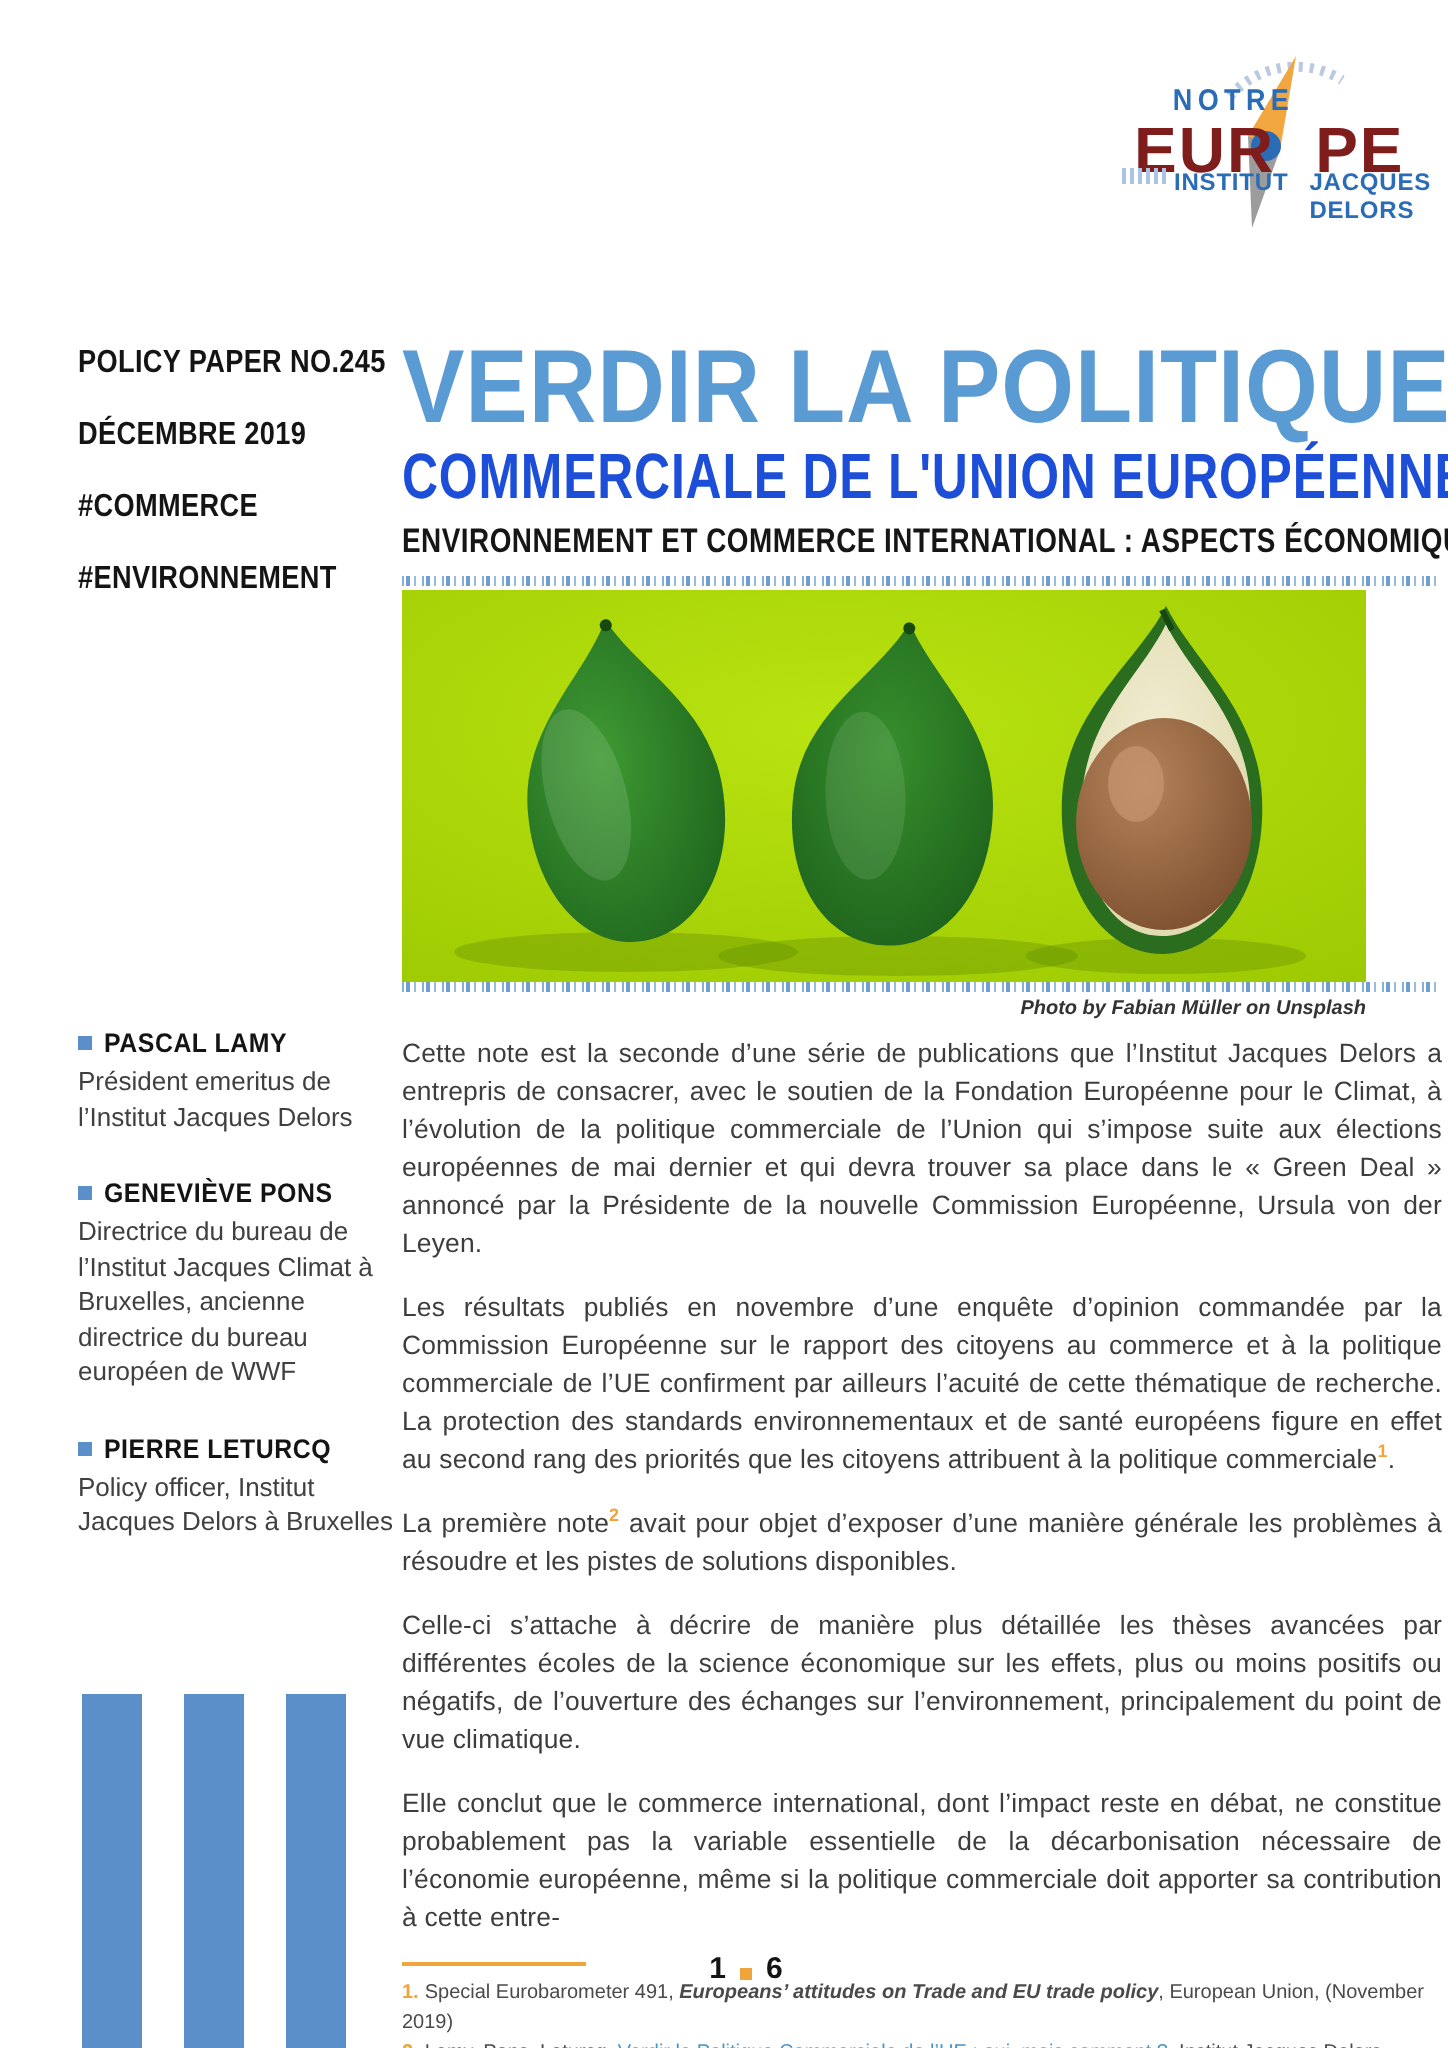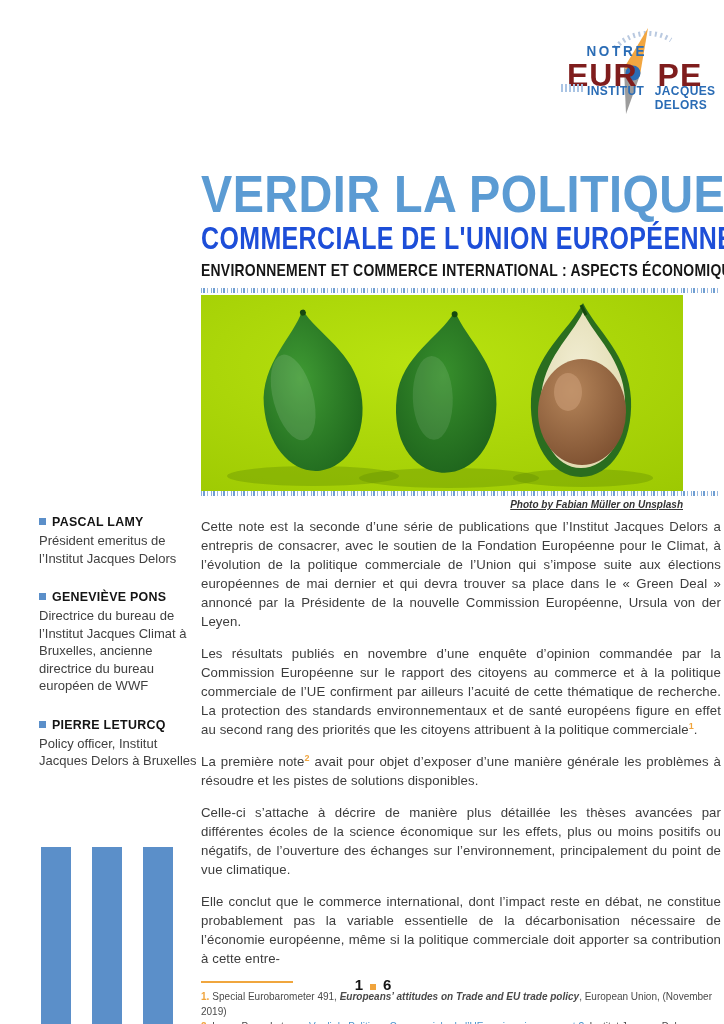--- a/index.html
+++ b/index.html
@@ -49,21 +49,21 @@
   .title2 .cond { transform:scaleX(.78); }
   .subtitle { font-size:17px; font-weight:bold; color:#161616; line-height:26px; margin-top:2px; letter-spacing:.3px; }
   .subtitle .cond { transform:scaleX(.82); }
 
   .dotline { height:5px; width:520px;
     background:repeating-linear-gradient(90deg,#87aedb 0 1px,transparent 1px 2px,#6f9ed2 2px 4px,transparent 4px 6px,#9cb9de 6px 7px,transparent 7px 10px); }
   .dl1 { margin-top:4px; } .dl2 { }
 
   .photo { width:482px; height:196px; margin-top:2px; display:block; }
   .credit { font-size:10px; font-weight:bold; font-style:italic; color:#333333;
-    text-align:right; padding-right:38px; margin-top:3px;text-decoration:underline; }
+    text-align:right; padding-right:38px; margin-top:3px; }
 
   .paras { margin-top:7px; }
   .paras p { font-size:13.2px; color:#3d3d3d; line-height:19px; text-align:justify;
     margin-bottom:13px; letter-spacing:.1px; }
   sup.fnref { color:#f0a43c; font-weight:bold; font-size:9px; line-height:0; }
 
   .fnrule { width:92px; height:2px; background:#f0a63e; margin-top:1px; margin-bottom:6px; }
   .fn { font-size:10px; color:#4a4a4a; line-height:15px; }
   .fn .num { color:#f0a43c; font-weight:bold; margin-right:3px; }
   .fn .it { font-style:italic; font-weight:bold; }
@@ -97,20 +97,26 @@
           <i></i>
           <i></i>
           <i></i>
         </span>
       <span>INSTITUT</span>
         <span class="sep"></span>
         <span>JACQUES DELORS</span>
     </div>
   </div>
 
+  <div class="kicker">
+    <div><span class="cond">POLICY PAPER NO.245</span></div>
+    <div><span class="cond">DÉCEMBRE 2019</span></div>
+    <div><span class="cond">#COMMERCE</span></div>
+    <div><span class="cond">#ENVIRONNEMENT</span></div>
+  </div>
 
   <div class="authors">
     <div class="author">
       <div class="author-name">
           <span class="sq"></span>
           <span class="nm cond">PASCAL LAMY</span>
         </div>
       <div class="author-role">Président emeritus de l’Institut Jacques Delors</div>
     </div>
     <div class="author">

